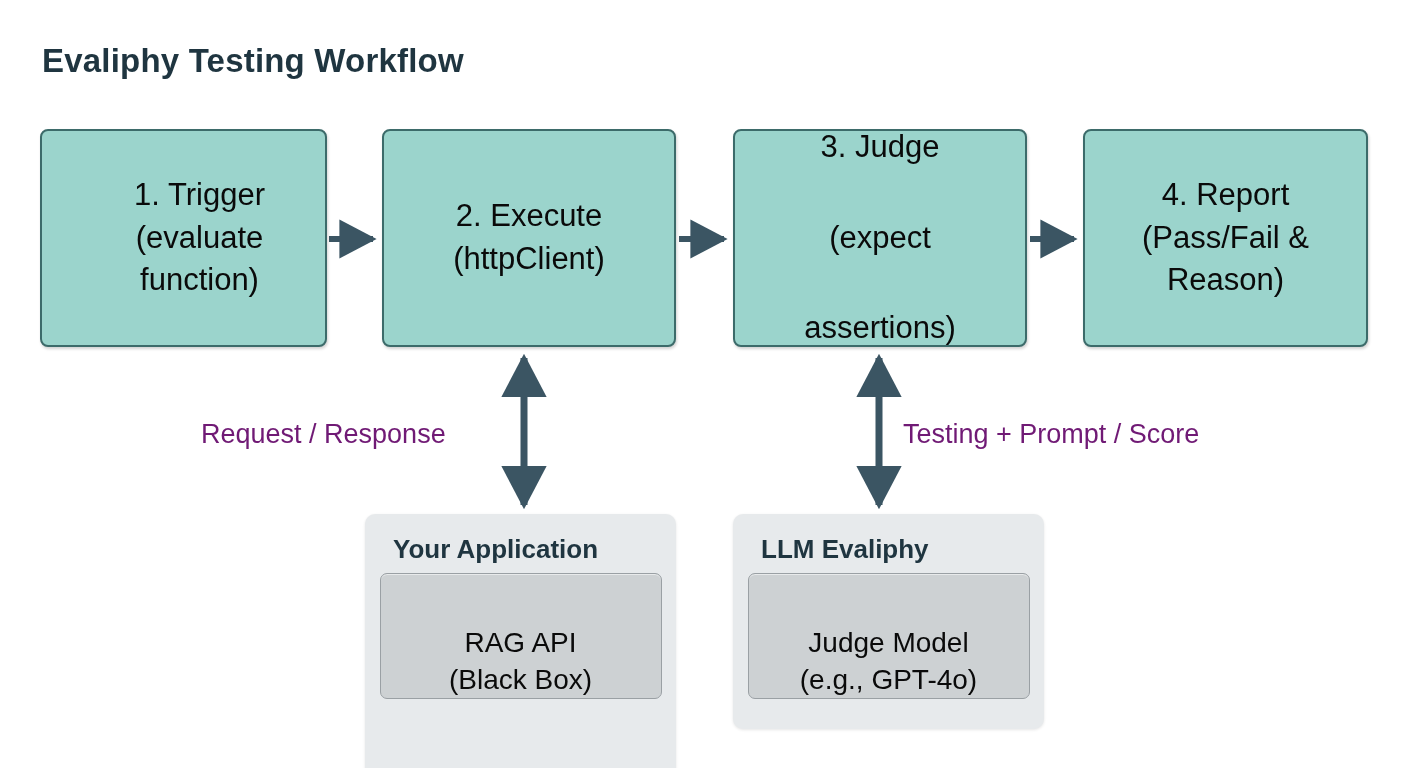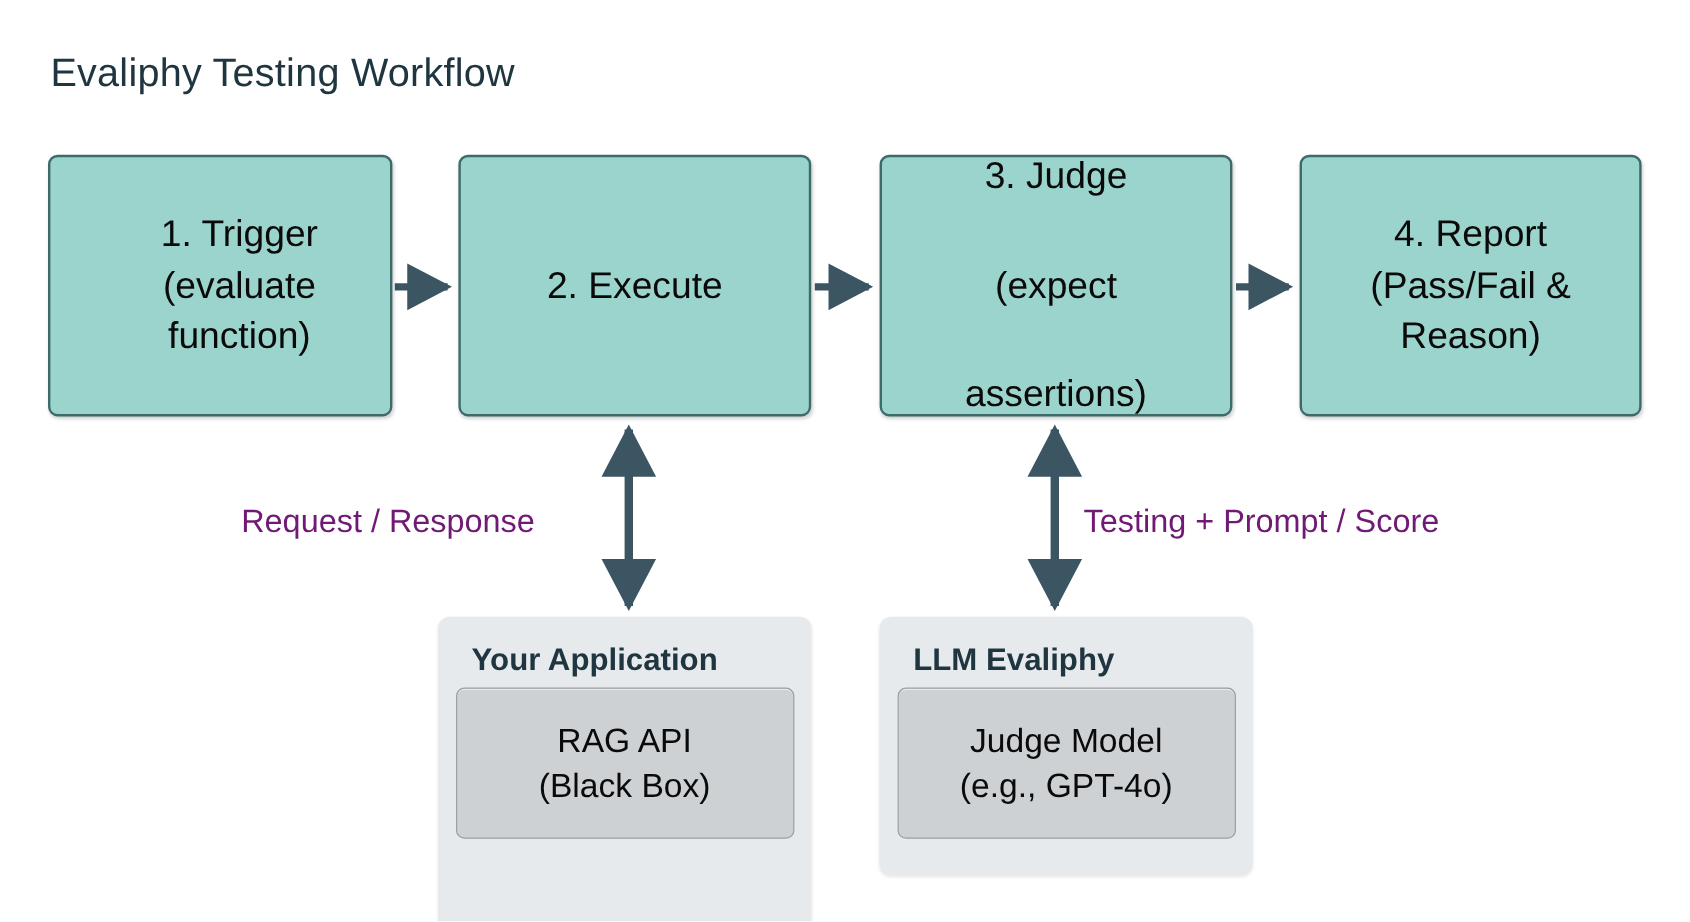--- a/index.html
+++ b/index.html
@@ -19,21 +19,21 @@
     background: #ffffff;
     overflow: hidden;
   }
 
   
   #diagram-title {
     position: absolute;
     left: 42px;
     top: 42px;
     font-size: 33px;
-    font-weight: 400;
+    font-weight: 700;
     letter-spacing: 0.2px;
     color: #1f3540;
     white-space: nowrap;
   }
 
   
   #connectors {
     position: absolute;
     left: 0;
     top: 0;
@@ -107,21 +107,21 @@
     box-sizing: border-box;
     align-self: center;
     width: 282px;
     height: 126px;
     background: #cdd1d3;
     border: 1px solid #9aa0a4;
     border-radius: 7px;
     display: flex;
     flex-direction: column;
     align-items: center;
-    justify-content: center;
+    justify-content: flex-end;
     text-align: center;
     color: #0a0a0a;
     font-size: 28px;
     line-height: 1.33;
     box-shadow: inset 0 1px 0 rgba(255,255,255,0.55);
   }
   .inner-box .line { display: block; white-space: nowrap; }
 </style>
 </head>
 <body>
@@ -159,20 +159,21 @@
   </svg>
 
   <div class="stage-box" id="stage-1">
     <span class="line">1. Trigger</span>
     <span class="line">(evaluate</span>
     <span class="line">function)</span>
   </div>
 
   <div class="stage-box" id="stage-2">
     <span class="line">2. Execute</span>
+    <span class="line">(httpClient)</span>
   </div>
 
   <div class="stage-box" id="stage-3">
     <span class="line">3. Judge</span>
     <span class="line">(expect</span>
     <span class="line">assertions)</span>
   </div>
 
   <div class="stage-box" id="stage-4">
     <span class="line">4. Report</span>

